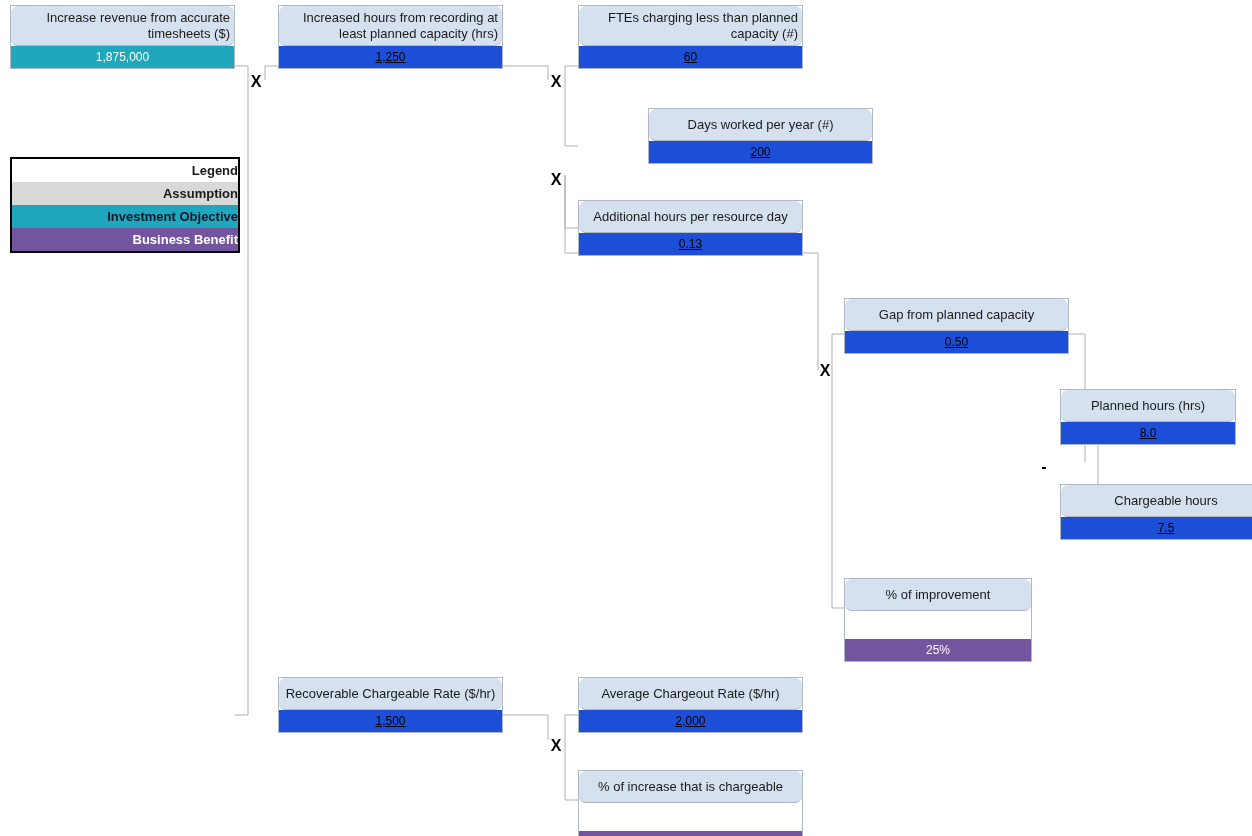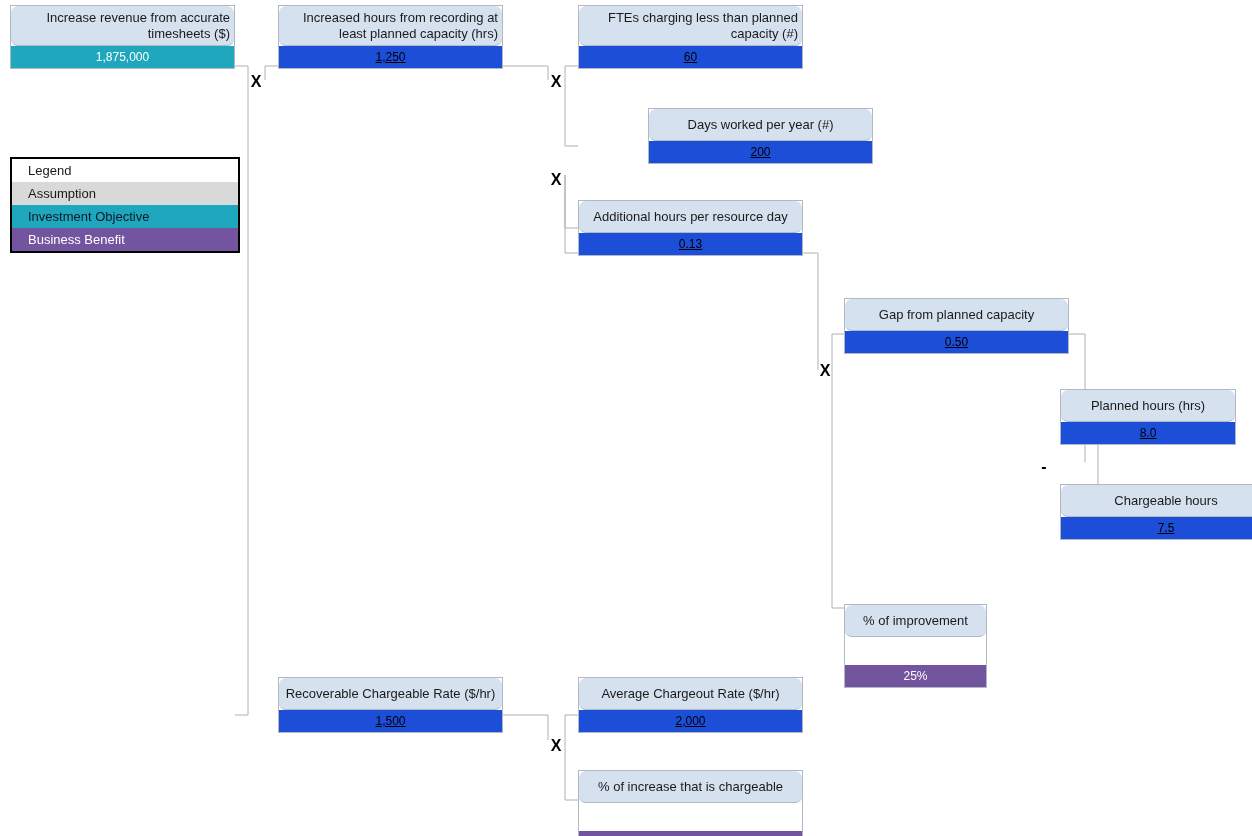--- a/index.html
+++ b/index.html
@@ -40,23 +40,24 @@
 
   .legend {
     position: absolute;
     left: 10px;
     top: 157px;
     width: 230px;
     border: 2px solid #000;
     background: #fff;
   }
   .legend .row {
-    padding: 4px 16px;
-    text-align: left;
+    padding: 4px 0;
+    text-align: right;
     font-size: 13px;
+    font-weight: bold;
   }
   .legend .row.hdr { background: #fff; }
   .legend .row.ass { background: #d9d9d9; }
   .legend .row.obj { background: #1fa7bd; color: #0f172a; }
   .legend .row.ben { background: #73549e; color: #fff; }
 
   .op {
     position: absolute;
     font-weight: 700;
     font-size: 16px;
@@ -130,21 +131,21 @@
 <div class="node" style="left:578px; top:200px;">
   <div class="title">Additional hours per resource day</div>
   <div class="value val-assumption">0.13</div>
 </div>
 
 <div class="node" style="left:844px; top:298px;">
   <div class="title">Gap from planned capacity</div>
   <div class="value val-assumption">0.50</div>
 </div>
 
-<div class="node" style="left:844px; top:604px; width:143px;">
+<div class="node" style="left:844px; top:578px; width:188px;">
   <div class="title">% of improvement</div>
   <div class="value val-benefit">25%</div>
 </div>
 
 <div class="node" style="left:1060px; top:389px; width:176px;">
   <div class="title">Planned hours (hrs)</div>
   <div class="value val-assumption">8.0</div>
 </div>
 
 <div class="node" style="left:1060px; top:484px; width:212px;">

